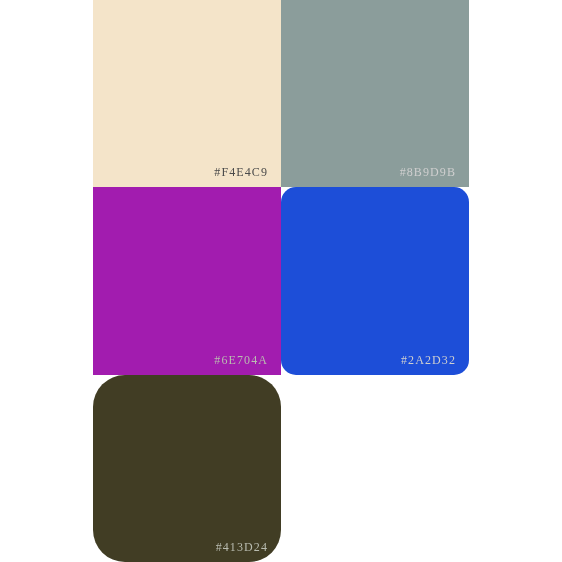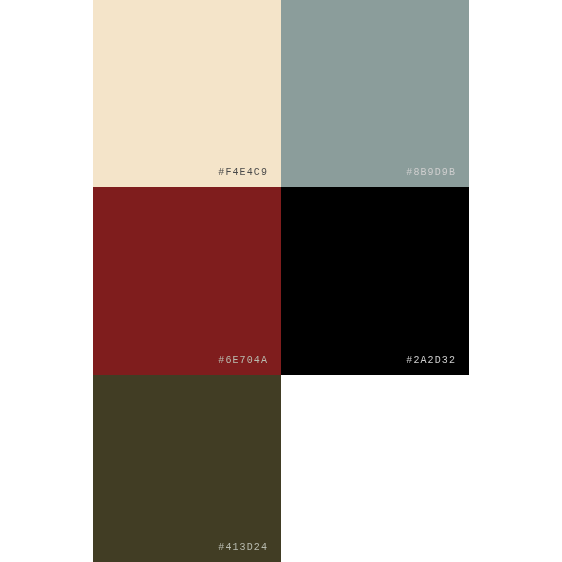--- a/index.html
+++ b/index.html
@@ -30,23 +30,23 @@
     grid-template-rows: 187px 188px 187px;
   }
   .swatch {
     position: relative;
     overflow: hidden;
   }
   .swatch-label {
     position: absolute;
     right: 13px;
     bottom: 9px;
-    font-size: 10px;
+    font-size: 12px;
     letter-spacing: 1.1px;
-    font-family: Liberation Mono, monospace;
+    font-family: Liberation Serif, serif;
     white-space: nowrap;
     line-height: 1;
   }
   .label-dark { color: #4a4a4a; }
   .label-light { color: #d9d9d9; }
   .label-muted { color: #cfcfcf; }
   .label-soft { color: #b9bcb0; }
 </style>
 </head>
 <body>
@@ -56,26 +56,26 @@
 
     <div class="swatch" style="background-color: rgb(244, 228, 201);">
       <span class="swatch-label label-dark">#F4E4C9</span>
     </div>
 
 
     <div class="swatch" style="background-color: rgb(139, 157, 155); padding-left: 16px;">
       <span class="swatch-label label-muted">#8B9D9B</span>
     </div>
 
-    <div class="swatch" style="background-color: #7f1d1d;">
+    <div class="swatch" style="background-color: #a21caf;">
       <span class="swatch-label label-soft">#6E704A</span>
     </div>
 
-    <div class="swatch" style="background-color: #000000;">
+    <div class="swatch" style="background-color: #1d4ed8; border-radius: 15px;">
       <span class="swatch-label label-muted">#2A2D32</span>
     </div>
 
-    <div class="swatch" style="background-color: rgb(65, 61, 36);">
+    <div class="swatch" style="background-color: rgb(65, 61, 36); border-radius: 32px;">
       <span class="swatch-label label-soft">#413D24</span>
     </div>
 
   </div>
 </div>
 
 </body></html>

